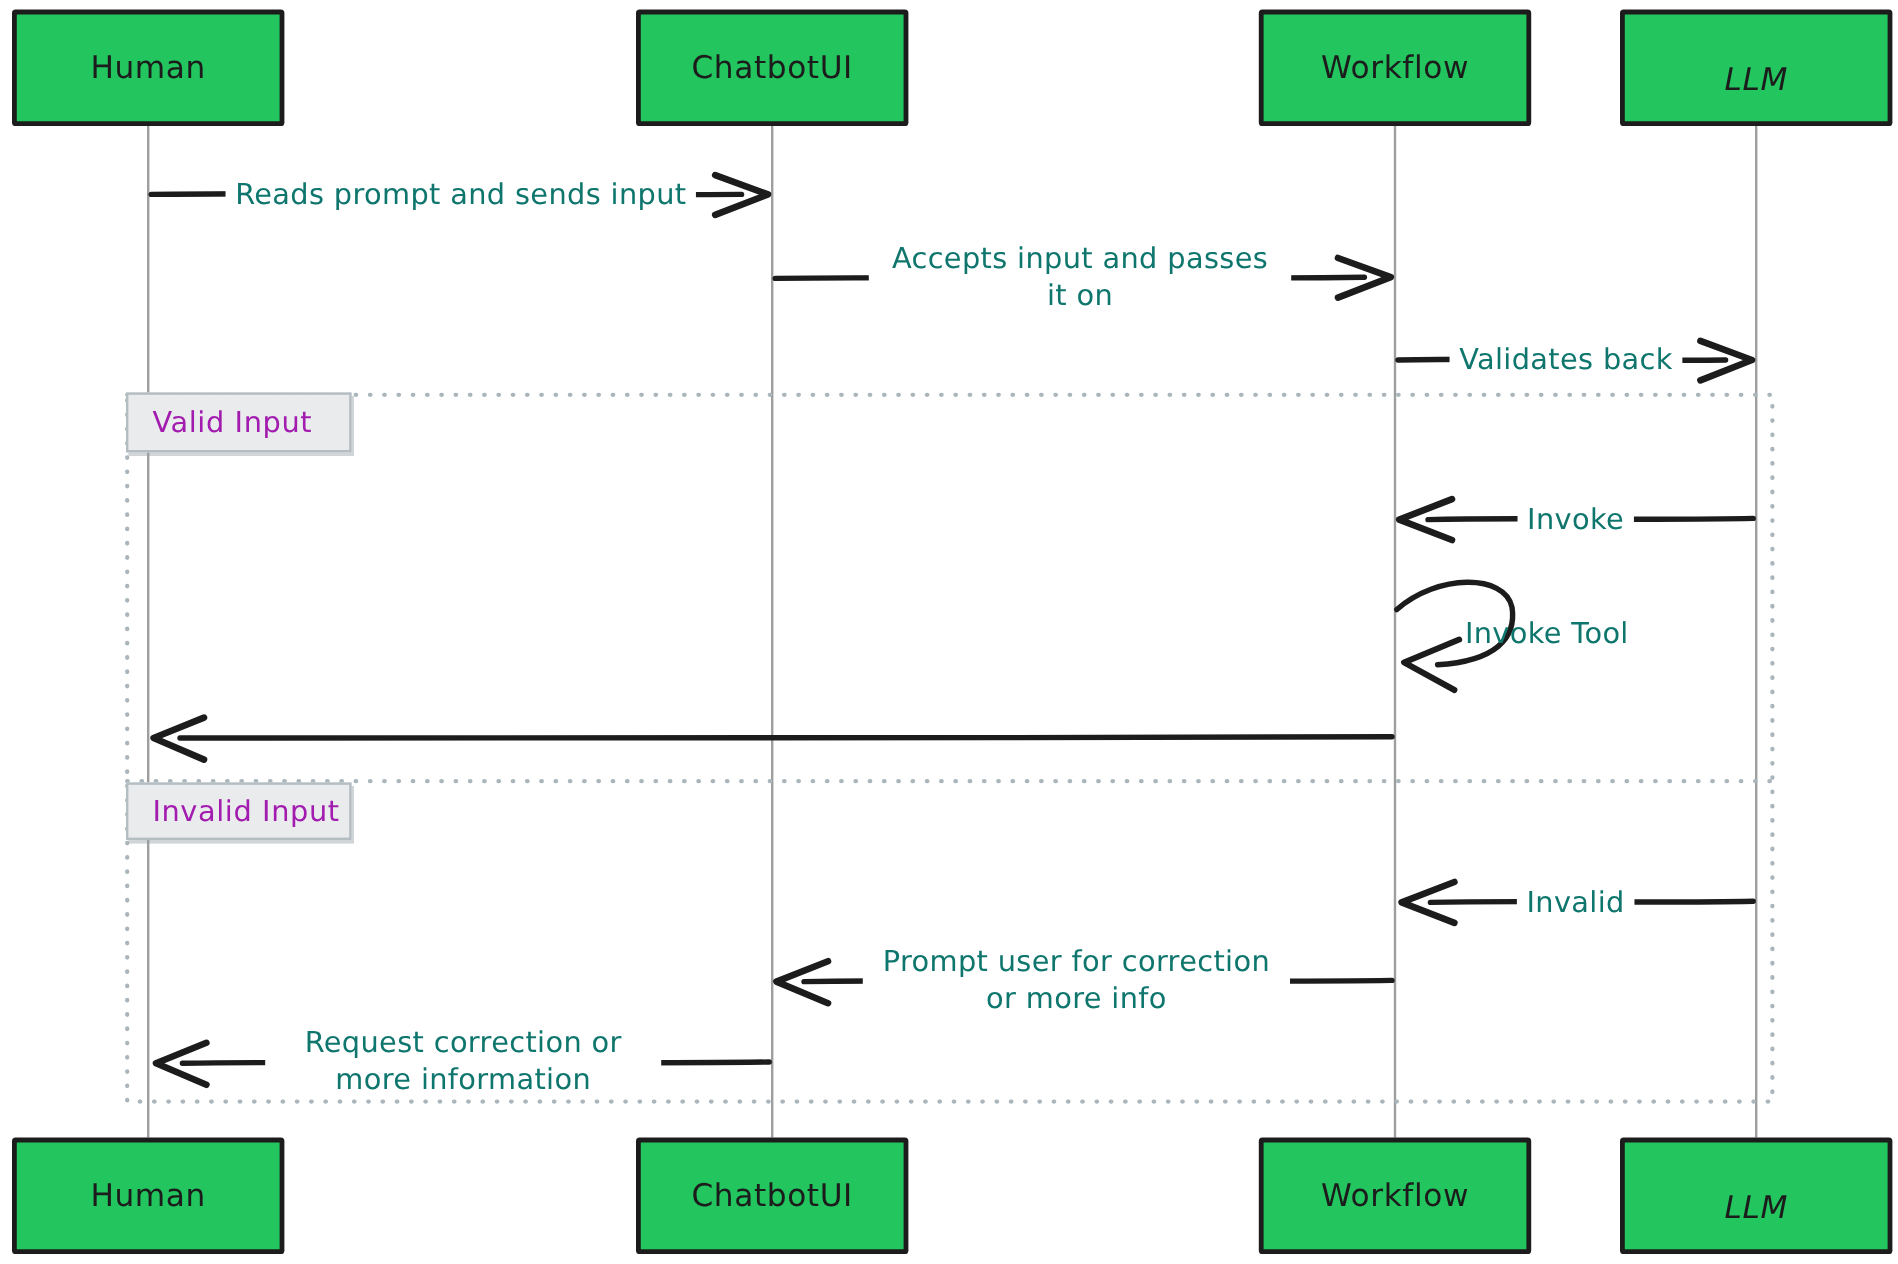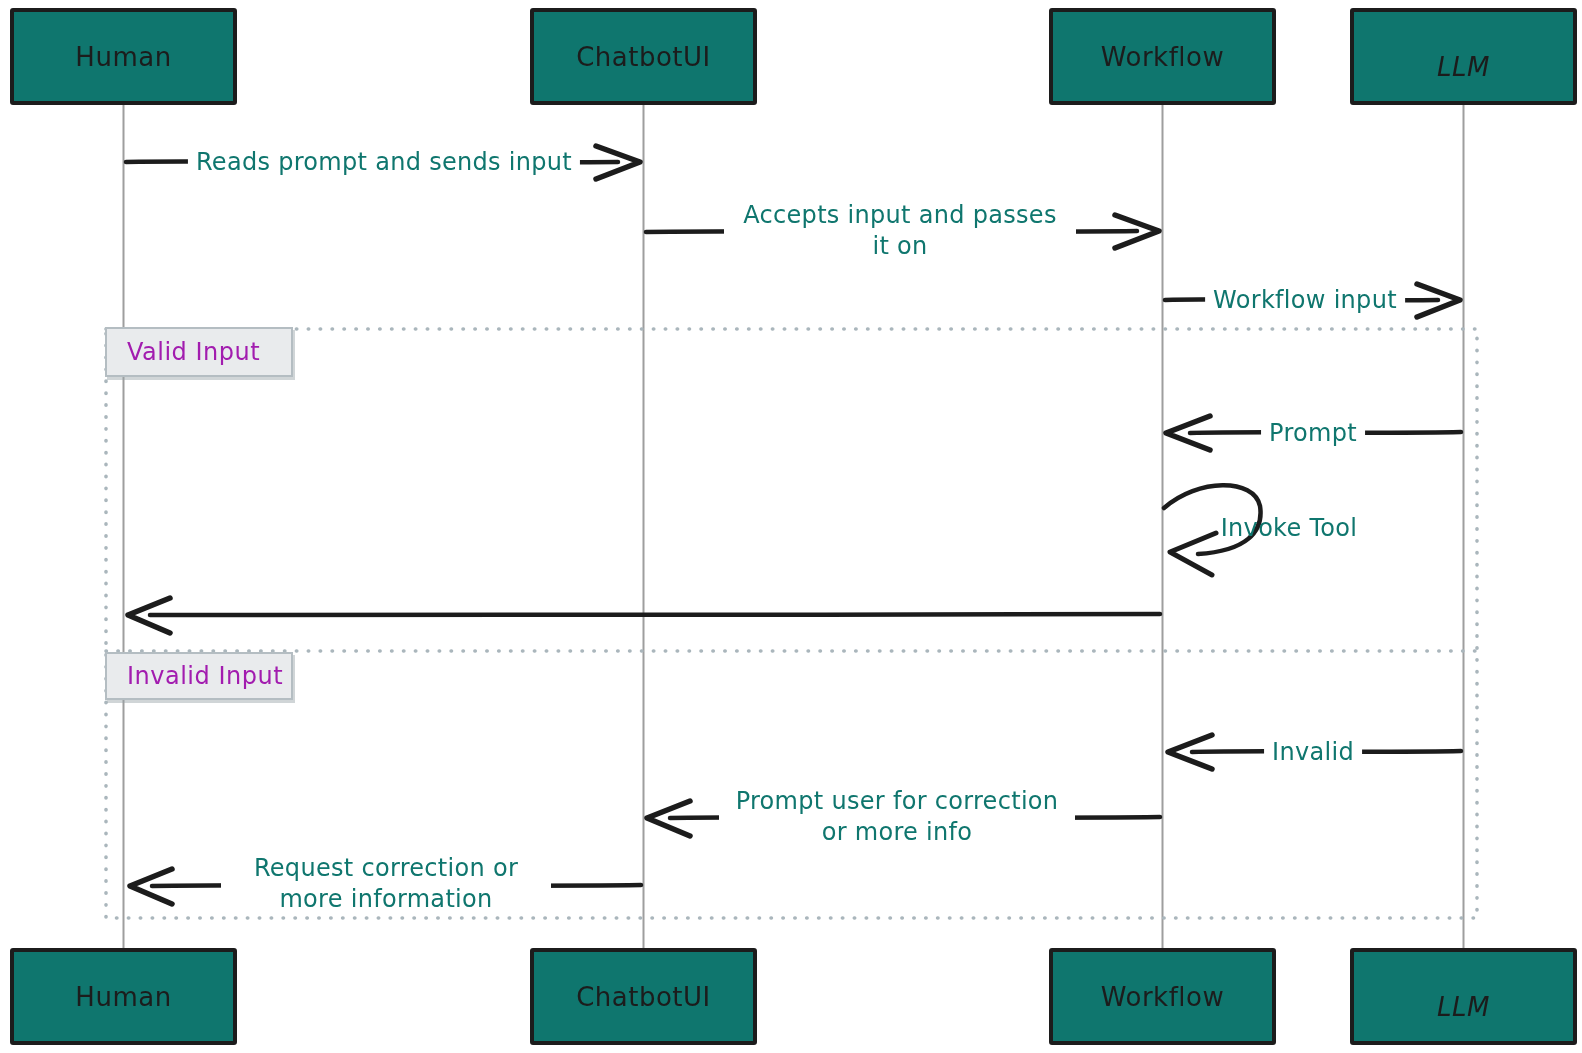--- a/index.html
+++ b/index.html
@@ -18,21 +18,21 @@
     position: absolute;
     left: 0; top: 0;
     width: 1582px; height: 1053px;
     z-index: 1;
   }
 
   .actor-box {
     position: absolute;
     width: 227px;
     height: 97px;
-    background: #0f766e;
+    background: #22c55e;
     border: 4px solid #1c1c1c;
     border-radius: 3px;
     display: flex;
     align-items: center;
     justify-content: center;
     z-index: 3;
     font-size: 26px;
     letter-spacing: 0.5px;
     color: #1c1c1c;
   }
@@ -153,22 +153,22 @@
 
   <div class="alt-label valid">
     <span>Valid Input</span>
   </div>
   <div class="alt-label invalid">
     <span>Invalid Input</span>
   </div>
 
   <div class="msg msg-1 nowrap">Reads prompt and sends input</div>
   <div class="msg msg-2">Accepts input and passes it on</div>
-  <div class="msg msg-3 nowrap">Workflow input</div>
-  <div class="msg msg-4 nowrap">Prompt</div>
+  <div class="msg msg-3 nowrap">Validates back</div>
+  <div class="msg msg-4 nowrap">Invoke</div>
   <div class="msg msg-5 nowrap transparent">Invoke Tool</div>
   <div class="msg msg-7 nowrap">Invalid</div>
   <div class="msg msg-8">Prompt user for correction or more info</div>
   <div class="msg msg-9">Request correction or more information</div>
 
   <div class="actor-box row-bottom col-human">
     <span class="actor-label">Human</span>
   </div>
   <div class="actor-box row-bottom col-chatbot">
     <span class="actor-label">ChatbotUI</span>

